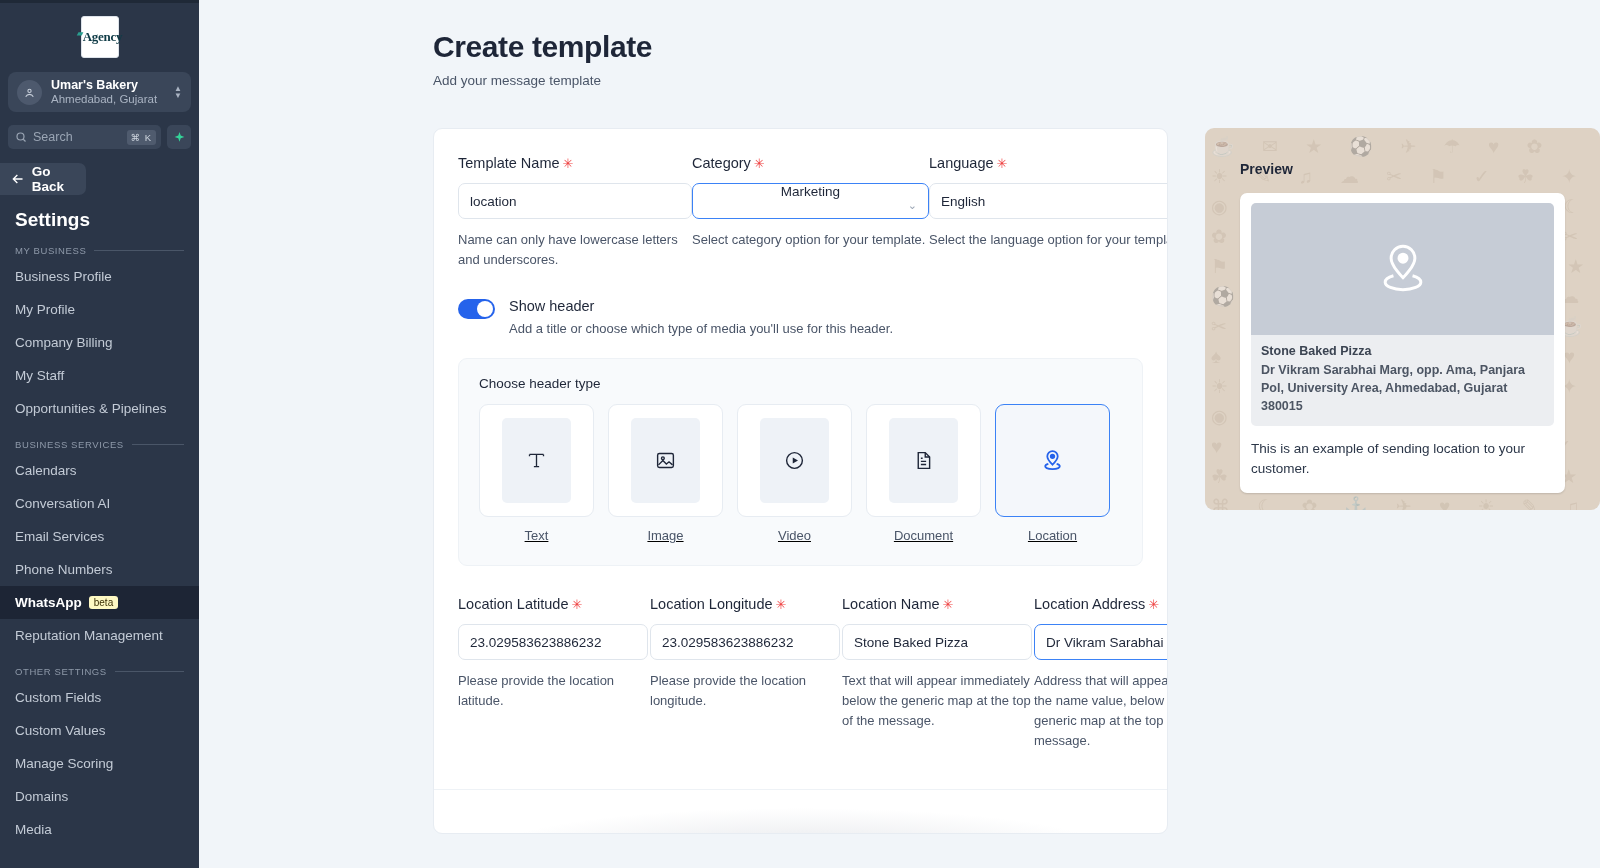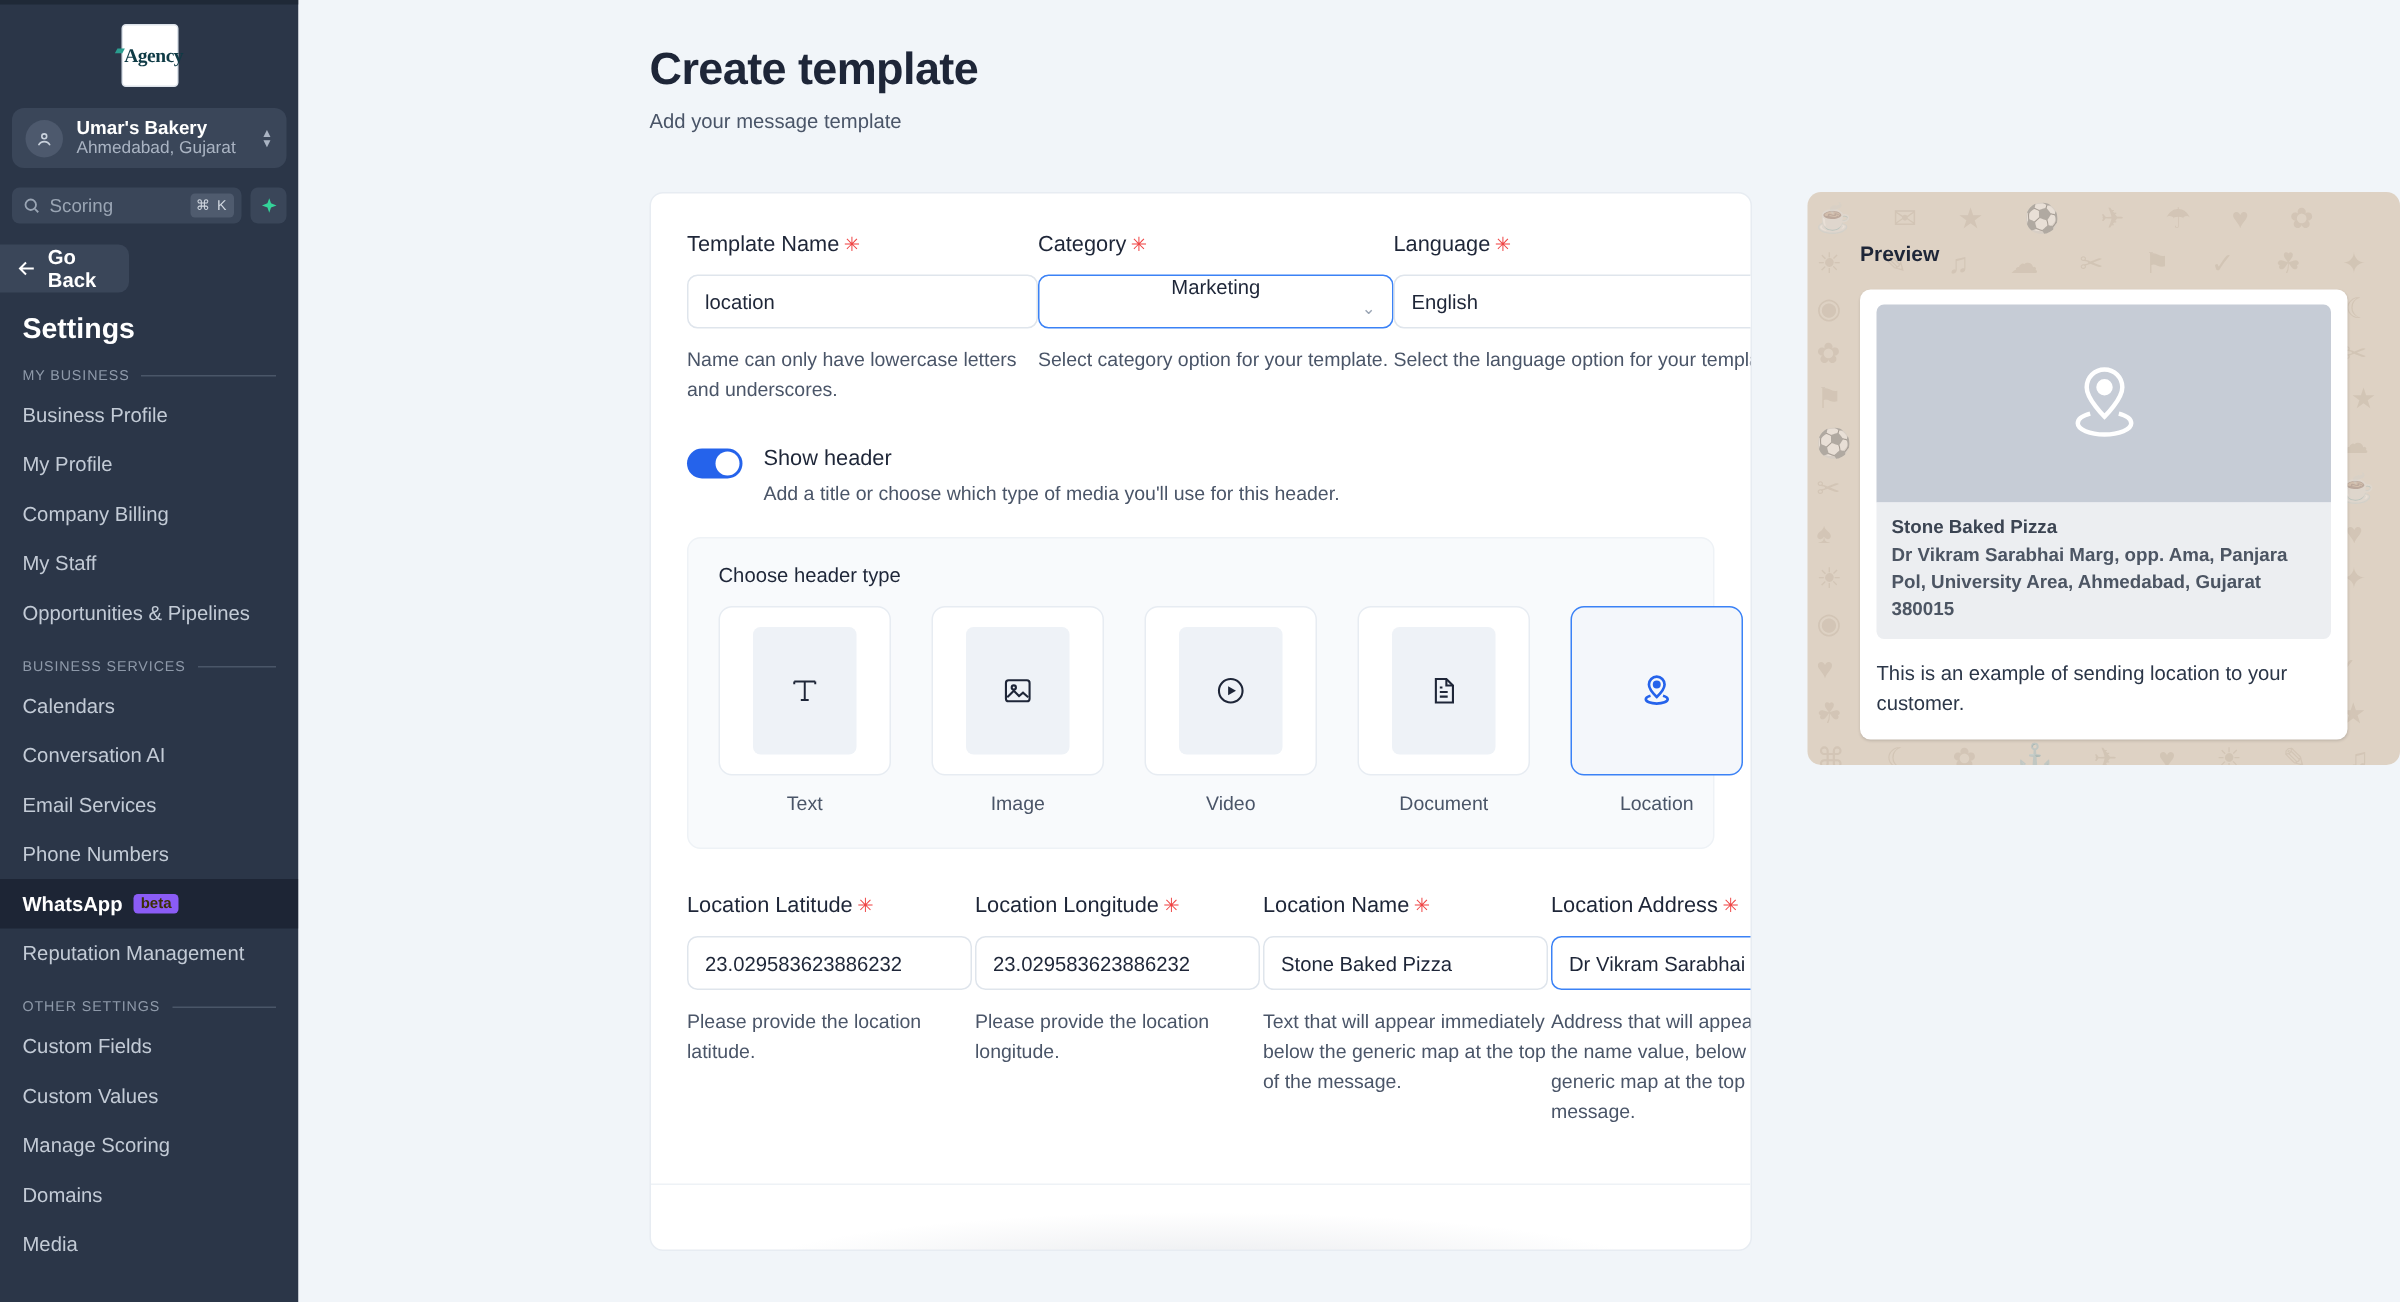--- a/index.html
+++ b/index.html
@@ -84,21 +84,21 @@
   .nav-sec-label { color: #8e99a9; font-size: 9.5px; letter-spacing: 0.6px; white-space: nowrap; }
   .nav-sec-rule { flex: 1; height: 1px; background: #4a5668; }
 
   .nav-item {
     height: 33px; display: flex; align-items: center; gap: 7px;
     padding-left: 15px; color: #c3cbd6; font-size: 13.5px;
     cursor: pointer;
   }
   .nav-item.active { background: #1d2535; color: #ffffff; font-weight: bold; }
   .beta-badge {
-    background: #8b5cf6; color: #3b2f05; font-size: 10px; font-weight: bold;
+    background: #fef9c3; color: #3b2f05; font-size: 10px; font-weight: normal;
     border-radius: 3px; padding: 1px 5px;
   }
 
   
   .main { flex: 1; height: 868px; position: relative; background: #f1f5f9; overflow: hidden; }
   .topbar {
     height: 48px; background: #ffffff;
     display: flex; align-items: center; justify-content: flex-end;
     padding-right: 18px; gap: 14px;
     position: relative; z-index: 30;
@@ -159,21 +159,21 @@
   }
   .toggle-title { font-size: 14.5px; color: #1e2638; }
   .toggle-desc { font-size: 13px; color: #4a5568; margin-top: 7px; }
 
   .header-panel {
     margin-top: 22px; background: #f8fafc;
     border: 1px solid #eef2f6; border-radius: 9px;
     padding: 17px 20px 22px 20px;
   }
   .choose-label { font-size: 13.5px; color: #1e2638; margin-bottom: 13px; }
-  .cards { display: flex; gap: 27px; }
+  .cards { display: flex; gap: 14px; text-decoration: underline; }
   .card-wrap { width: 115px; }
   .media-card {
     width: 115px; height: 113px; background: #ffffff;
     border: 1px solid #e7ecf2; border-radius: 9px;
     display: flex; align-items: center; justify-content: center;
     cursor: pointer;
   }
   .media-card .inner {
     width: 69px; height: 85px; background: #eef2f7; border-radius: 5px;
     display: flex; align-items: center; justify-content: center;
@@ -271,21 +271,21 @@
           <span>▼</span>
         </div>
     </div>
 
     <div class="search-row">
       <div class="search-box">
         <svg width="12" height="12" viewBox="0 0 24 24" fill="none" stroke="#9aa5b4" stroke-width="2.4">
           <circle cx="11" cy="11" r="7"></circle>
             <path d="M16.5 16.5L21 21"></path>
         </svg>
-        <span class="search-ph">Scoring</span>
+        <span class="search-ph">Search</span>
         <span class="kbd">⌘ K</span>
       </div>
       <div class="spark-btn">
         <svg width="13" height="13" viewBox="0 0 24 24" fill="#34d399">
           <path d="M12 2l2.2 6.4L21 11l-6.8 2.6L12 20l-2.2-6.4L3 11l6.8-2.6z"></path>
         </svg>
       </div>
     </div>
 
     <div class="go-back">

